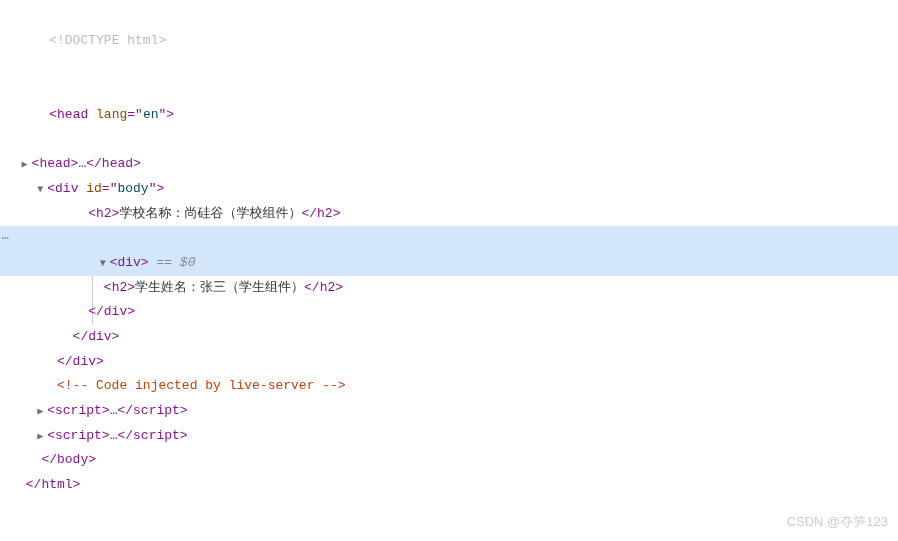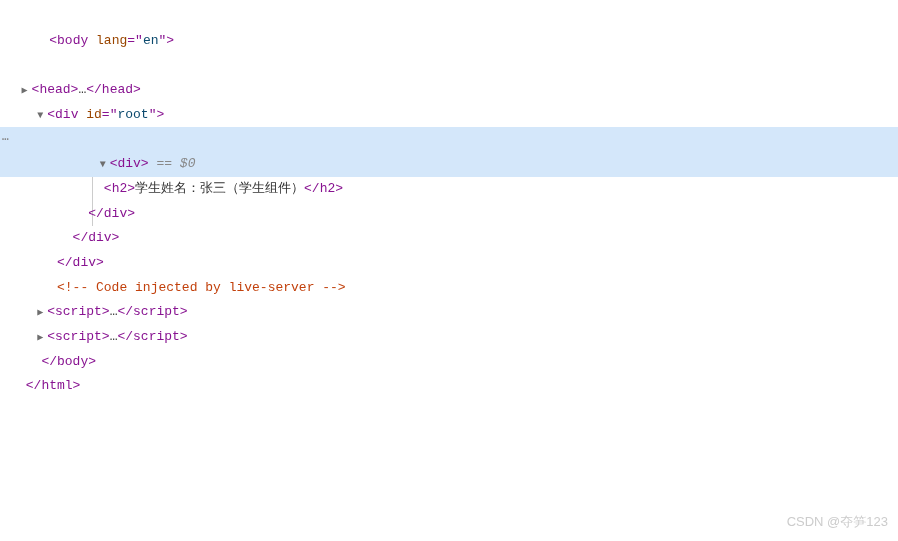--- a/index.html
+++ b/index.html
@@ -62,31 +62,35 @@
       font-size: 13px;
       pointer-events: none;
       margin-left: 34px;
     }
   </style>
 </head>
 <body>
 
 <div class="tree">
 
+  <div class="line">
+    <span class="doctype">&lt;!DOCTYPE html&gt;</span>
+  </div>
 
   <div class="line">
-    <span class="tag">&lt;<span>body</span> <span class="attr-name">lang</span>="<span class="attr-value">en</span>"&gt;</span>
+    <span class="tag">&lt;<span>head</span> <span class="attr-name">lang</span>="<span class="attr-value">en</span>"&gt;</span>
   </div>
 
   <div class="line">  <span class="arrow">▶</span><span class="tag">&lt;head&gt;</span><span class="text-content">…</span><span class="tag">&lt;/head&gt;</span></div>
 
 
-  <div class="line">    <span class="arrow">▼</span><span class="tag">&lt;<span>div</span> <span class="attr-name">id</span>="<span class="attr-value">root</span>"&gt;</span></div>
+  <div class="line">    <span class="arrow">▼</span><span class="tag">&lt;<span>div</span> <span class="attr-name">id</span>="<span class="attr-value">body</span>"&gt;</span></div>
 
 
+  <div class="line">         <span class="tag">&lt;h2&gt;</span><span class="text-content">学校名称：尚硅谷（学校组件）</span><span class="tag">&lt;/h2&gt;</span></div>
 
   <div class="line highlighted">
     <span class="ellipsis-gutter">…</span>        <span class="arrow">▼</span><span class="tag">&lt;div&gt;</span><span class="selected-marker"> == $0</span></div>
 
   <div class="bar-wrap">
     <div class="indent-bar"></div>
     <div class="line">           <span class="tag">&lt;h2&gt;</span><span class="text-content">学生姓名：张三（学生组件）</span><span class="tag">&lt;/h2&gt;</span></div>
     <div class="line">         <span class="tag">&lt;/div&gt;</span></div>
   </div>
 

